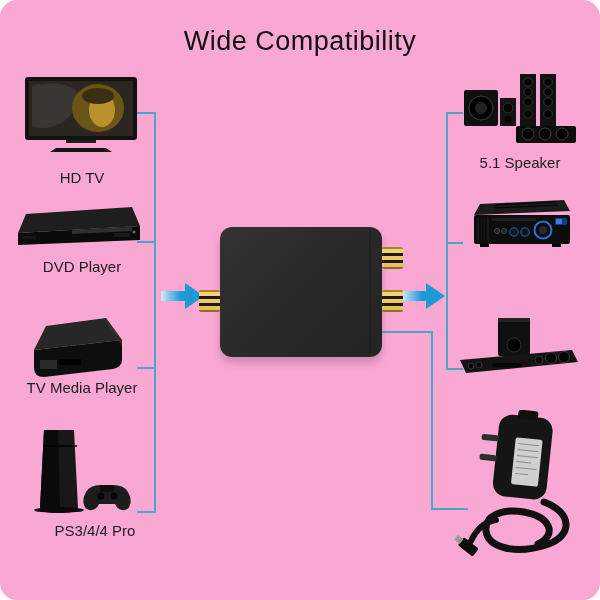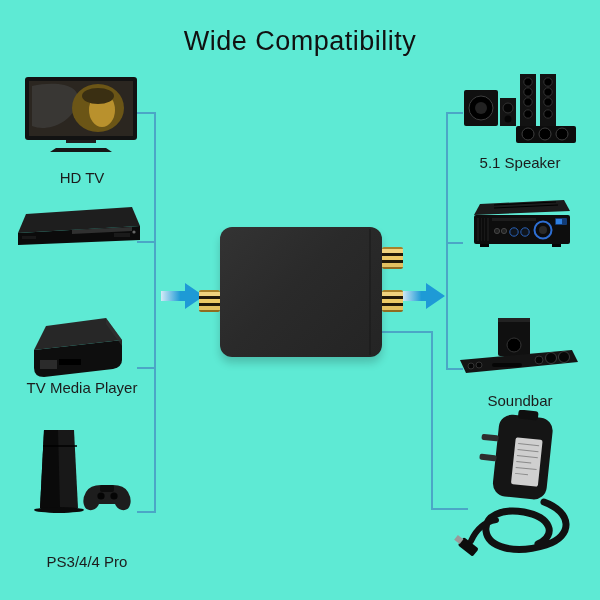--- a/index.html
+++ b/index.html
@@ -1,17 +1,17 @@
 <!DOCTYPE html>
 <html><head>
 <meta charset="utf-8">
 <style>
   html,body{margin:0;padding:0;background:#fff;}
-  .canvas{position:relative;width:600px;height:600px;background:#5eead4;overflow:hidden;
-          font-family:"Liberation Sans", sans-serif;color:#1c1c1c;}
+  .canvas{position:relative;width:600px;height:600px;background:#f9a8d4;overflow:hidden;
+          font-family:"Liberation Sans", sans-serif;color:#1c1c1c;border-radius:17px;}
   .title{position:absolute;left:0;top:26px;width:600px;margin:0;text-align:center;
          font-size:27px;font-weight:500;letter-spacing:.5px;color:#111;}
   .caption{position:absolute;left:150px;top:386px;width:300px;text-align:center;
            font-size:23px;font-weight:400;color:#111;}
   .lbl{position:absolute;font-size:15px;line-height:20px;text-align:center;color:#1c1c1c;}
   .line{position:absolute;background:#4ba6c6;}
   .dev{position:absolute;}
   .dev svg{display:block;}
   .arrow{position:absolute;width:44px;height:30px;}
   .converter{position:absolute;left:220px;top:227px;width:162px;height:130px;border-radius:12px;
@@ -89,20 +89,21 @@
   <div class="dev" style="left:14px;top:202px;">
     <svg width="128" height="52" viewBox="0 0 128 52">
       <polygon points="12,12 118,5 126,24 4,31" fill="#1e1e1e"></polygon>
       <polygon points="4,31 126,24 126,38 4,43" fill="#0b0b0b"></polygon>
       <polygon points="58,28 118,25 118,29 58,32" fill="#303030"></polygon>
       <rect x="100" y="31" width="16" height="4" fill="#1a1a1a"></rect>
       <circle cx="120" cy="30" r="1.6" fill="#666"></circle>
       <rect x="8" y="34" width="14" height="3" fill="#181818"></rect>
     </svg>
   </div>
+  <div class="lbl" style="left:8px;top:257px;width:148px;">DVD Player</div>
 
   <div class="dev" style="left:22px;top:314px;">
     <svg width="106" height="76" viewBox="0 0 106 76">
       <polygon points="24,12 84,4 100,26 12,36" fill="#272727"></polygon>
       <path d="M12,36 L100,26 L100,46 Q100,53 91,55 L22,63 Q12,63 12,54 Z" fill="#0e0e0e"></path>
       <rect x="18" y="46" width="17" height="9" fill="#2b2b2b"></rect>
       <rect x="37" y="45" width="22" height="6" fill="#000"></rect>
       <polygon points="84,4 100,26 100,32 84,10" fill="#333" opacity="0.6"></polygon>
     </svg>
   </div>
@@ -113,21 +114,21 @@
       <polygon points="14,2 44,2 48,80 10,80" fill="#181818"></polygon>
       <polygon points="14,2 28,2 30,80 10,80" fill="#0a0a0a"></polygon>
       <line x1="13" y1="18" x2="47" y2="18" stroke="#000" stroke-width="1.5"></line>
       <ellipse cx="29" cy="82" rx="25" ry="3" fill="#0a0a0a"></ellipse>
       <path d="M56,64 q4,-7 15,-7 h12 q11,0 15,7 q4,7 2,13 q-2,6 -8,5 q-5,-1 -7,-6 h-16 q-2,5 -7,6 q-6,1 -8,-5 q-2,-6 2,-13 Z" fill="#1d1d1d"></path>
       <rect x="70" y="57" width="14" height="7" rx="2" fill="#0d0d0d"></rect>
       <circle cx="71" cy="68" r="3.6" fill="#050505"></circle>
       <circle cx="84" cy="68" r="3.6" fill="#050505"></circle>
     </svg>
   </div>
-  <div class="lbl" style="left:8px;top:521px;width:158px;margin-top:31px;">
+  <div class="lbl" style="left:16px;top:521px;width:158px;">
     <div>PS3/4/4 Pro</div>
   </div>
 
   <div class="dev" style="left:462px;top:72px;">
     <svg width="116" height="74" viewBox="0 0 116 74">
       <rect x="2" y="18" width="34" height="36" rx="2" fill="#101010"></rect>
       <circle cx="19" cy="36" r="12" fill="#000" stroke="#3d3d3d"></circle>
       <circle cx="19" cy="36" r="6" fill="#222"></circle>
       <rect x="38" y="26" width="16" height="28" fill="#141414"></rect>
       <circle cx="46" cy="36" r="5" fill="#050505" stroke="#333"></circle>
@@ -181,21 +182,20 @@
       <circle cx="56" cy="29" r="7" fill="#000" stroke="#333"></circle>
       <polygon points="2,44 114,34 120,46 8,57" fill="#141414"></polygon>
       <circle cx="93" cy="42" r="5.5" fill="#060606" stroke="#3a3a3a"></circle>
       <circle cx="106" cy="41" r="5.5" fill="#060606" stroke="#3a3a3a"></circle>
       <circle cx="81" cy="44" r="4" fill="#060606" stroke="#333"></circle>
       <circle cx="13" cy="50" r="3" fill="#060606" stroke="#333"></circle>
       <circle cx="21" cy="49" r="3" fill="#060606" stroke="#333"></circle>
       <rect x="34" y="47" width="30" height="4" rx="2" fill="#060606"></rect>
     </svg>
   </div>
-  <div class="lbl" style="left:452px;top:391px;width:136px;">Soundbar</div>
 
   <div class="dev" style="left:452px;top:410px;">
     <svg width="136" height="158" viewBox="0 0 136 158">
       <g transform="rotate(6 70 45)">
         <rect x="44" y="6" width="54" height="82" rx="13" fill="#151515"></rect>
         <rect x="62" y="0" width="20" height="9" rx="3" fill="#0f0f0f"></rect>
         <rect x="62" y="28" width="27" height="47" rx="2" fill="#cfcfcf"></rect>
         <line x1="65" y1="34" x2="86" y2="34" stroke="#8a8a8a"></line>
         <line x1="65" y1="40" x2="86" y2="40" stroke="#8a8a8a"></line>
         <line x1="65" y1="46" x2="86" y2="46" stroke="#8a8a8a"></line>

